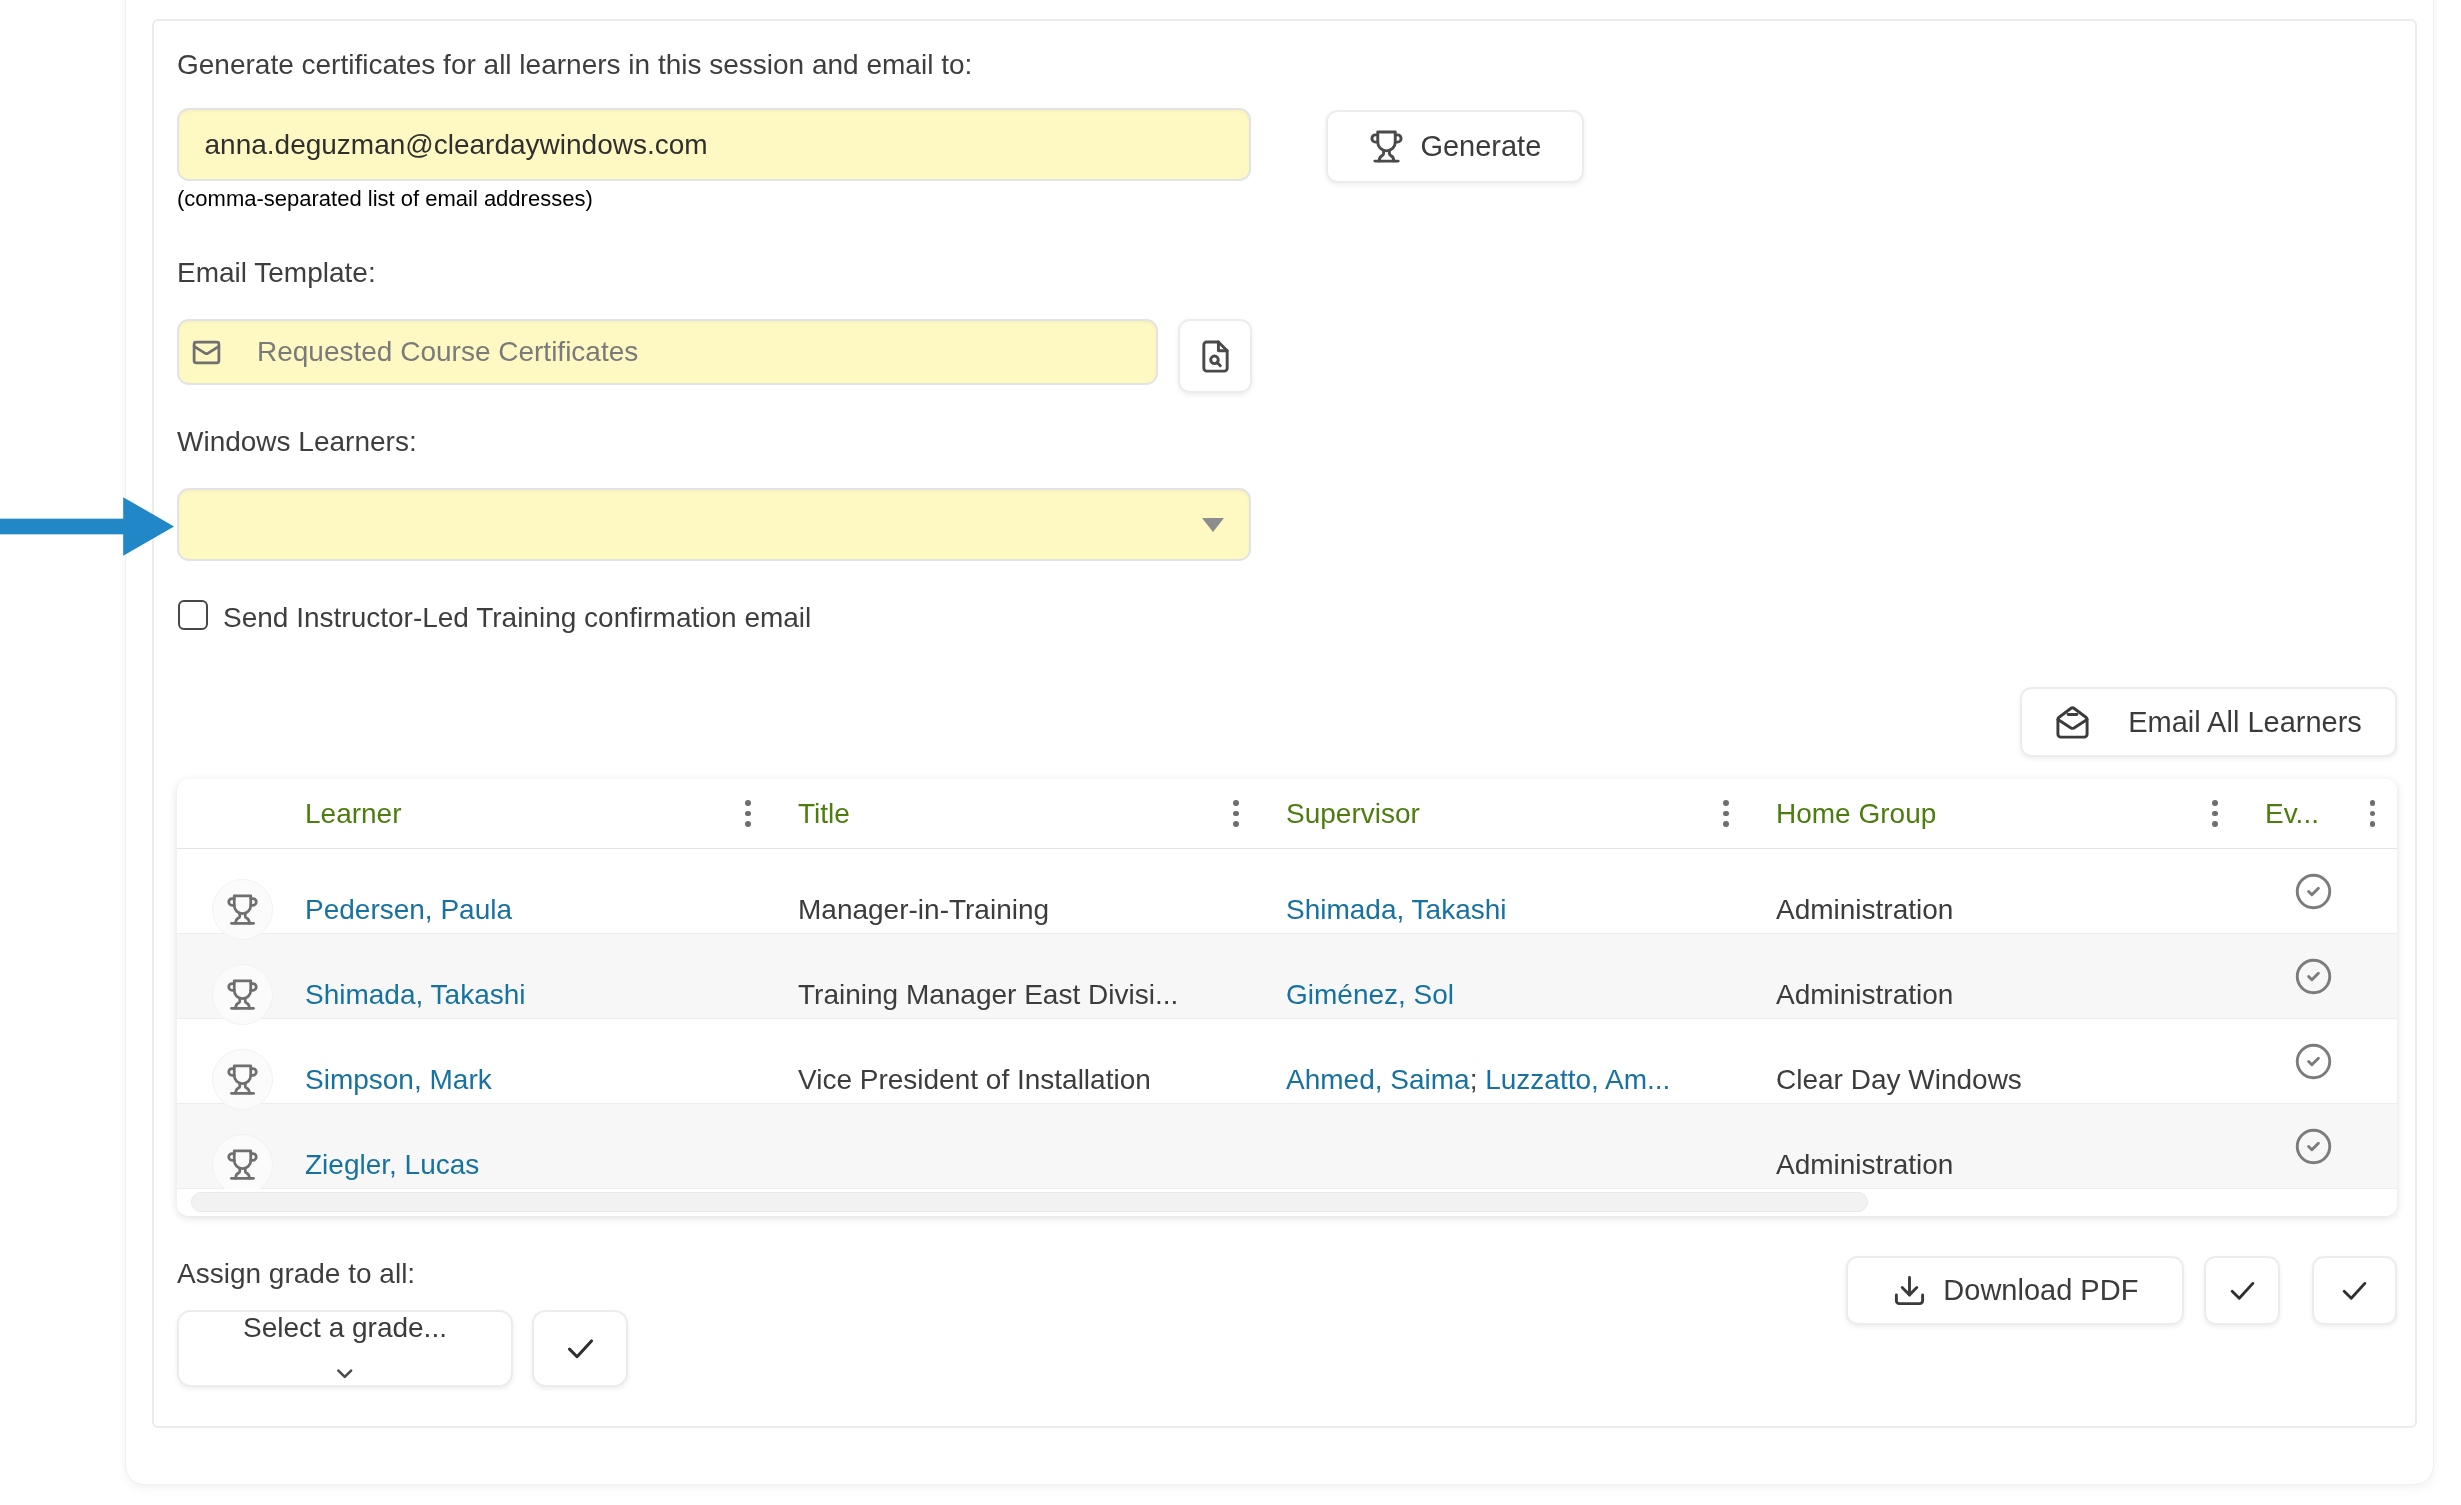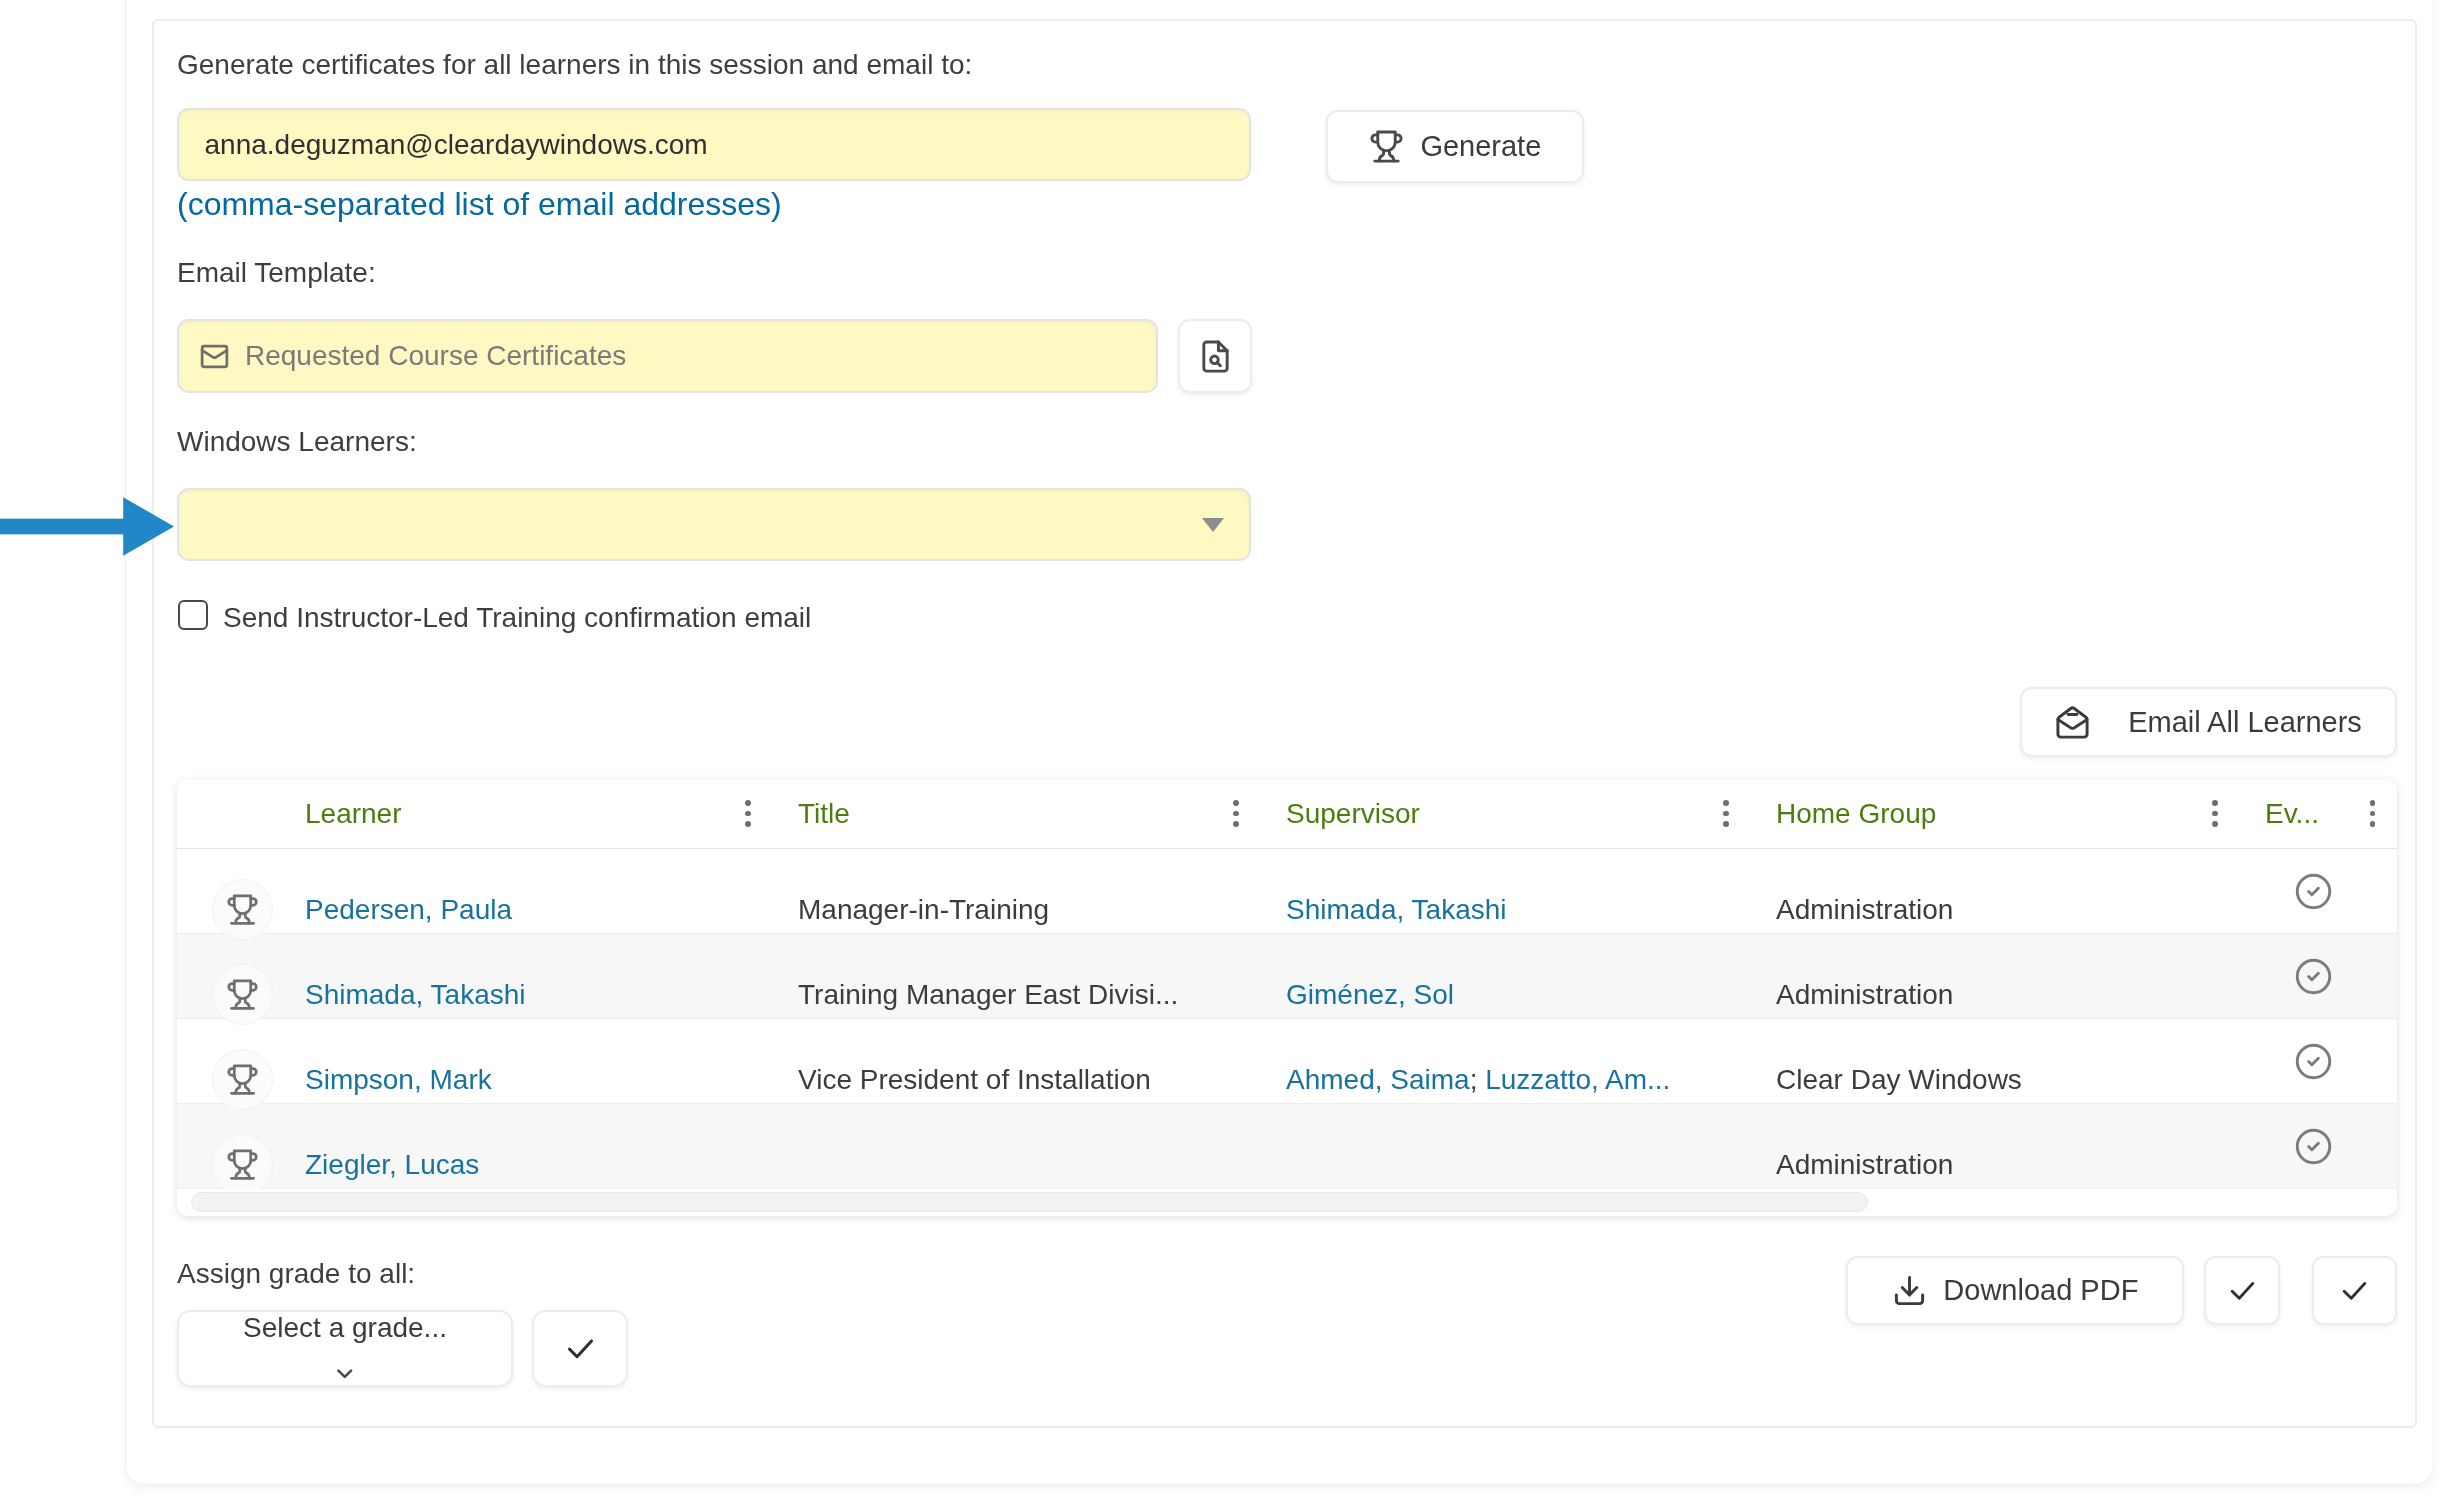--- a/index.html
+++ b/index.html
@@ -12,21 +12,21 @@
     position:absolute; left:125px; top:-39px; width:2309px; height:1524px;
     background:#fff; border:1px solid #f0f0f0; border-radius:0 0 19.6px 19.6px;
     box-shadow:0 3.9px 9.8px rgba(0,0,0,0.05);
   }
   .inner-card {
     position:absolute; left:152px; top:18.6px; width:2265px; height:1409px;
     background:#fff; border:2px solid #ececec; border-radius:5.9px;
   }
   .abs { position:absolute; }
   .lbl { font-size:28px; color:#3e3e3e; }
-  .hint { font-size:32px; color:#0369a1; }
+  .hint { font-size:22px; color:#000000; }
   .tinput {
     background:#fef9c3; border:2px solid #e3e3e3; border-radius:11.8px;
     box-shadow:inset 0 2px 2.9px rgba(0,0,0,0.03);
     display:flex; align-items:center; font-size:28px; color:#2f2f2f;
   }
   .btn {
     background:#fff; border:2px solid #ececec; border-radius:11.8px;
     box-shadow:0 2px 4.9px rgba(0,0,0,0.07);
     display:flex; align-items:center; justify-content:center;
     font-size:29px; color:#3b3b3b; cursor:pointer; gap:16.7px;
@@ -92,21 +92,21 @@
           <path d="M18 2H6v7a6 6 0 0 0 12 0V2Z"></path>
         </svg>
     </span>
     <span>Generate</span>
   </div>
 
   <div class="abs hint" style="left:177px; top:186px;">(comma-separated list of email addresses)</div>
 
   <div class="abs lbl" style="left:177px; top:257px;">Email Template:</div>
 
-  <div class="abs tinput" style="left:177px; top:319px; width:981px; height:74px; padding-left:19px; gap:14px; color:#7a7a7a;">
+  <div class="abs tinput" style="left:177px; top:319px; width:981px; height:66px; padding-left:11px; gap:34px; color:#7a7a7a;">
     <span style="display:flex;">
       <svg width="33" height="33" viewBox="0 0 24 24" fill="none" stroke="#6f6f6f" stroke-width="2" stroke-linecap="round" stroke-linejoin="round">
           <rect x="3" y="4.5" width="18" height="15" rx="1.5"></rect>
           <path d="m21 7.5-8.1 5.1a1.8 1.8 0 0 1-1.8 0L3 7.5"></path>
         </svg>
     </span>
     <span>Requested Course Certificates</span>
   </div>
 
   <div class="abs btn" style="left:1178px; top:319px; width:74px; height:74px;">

